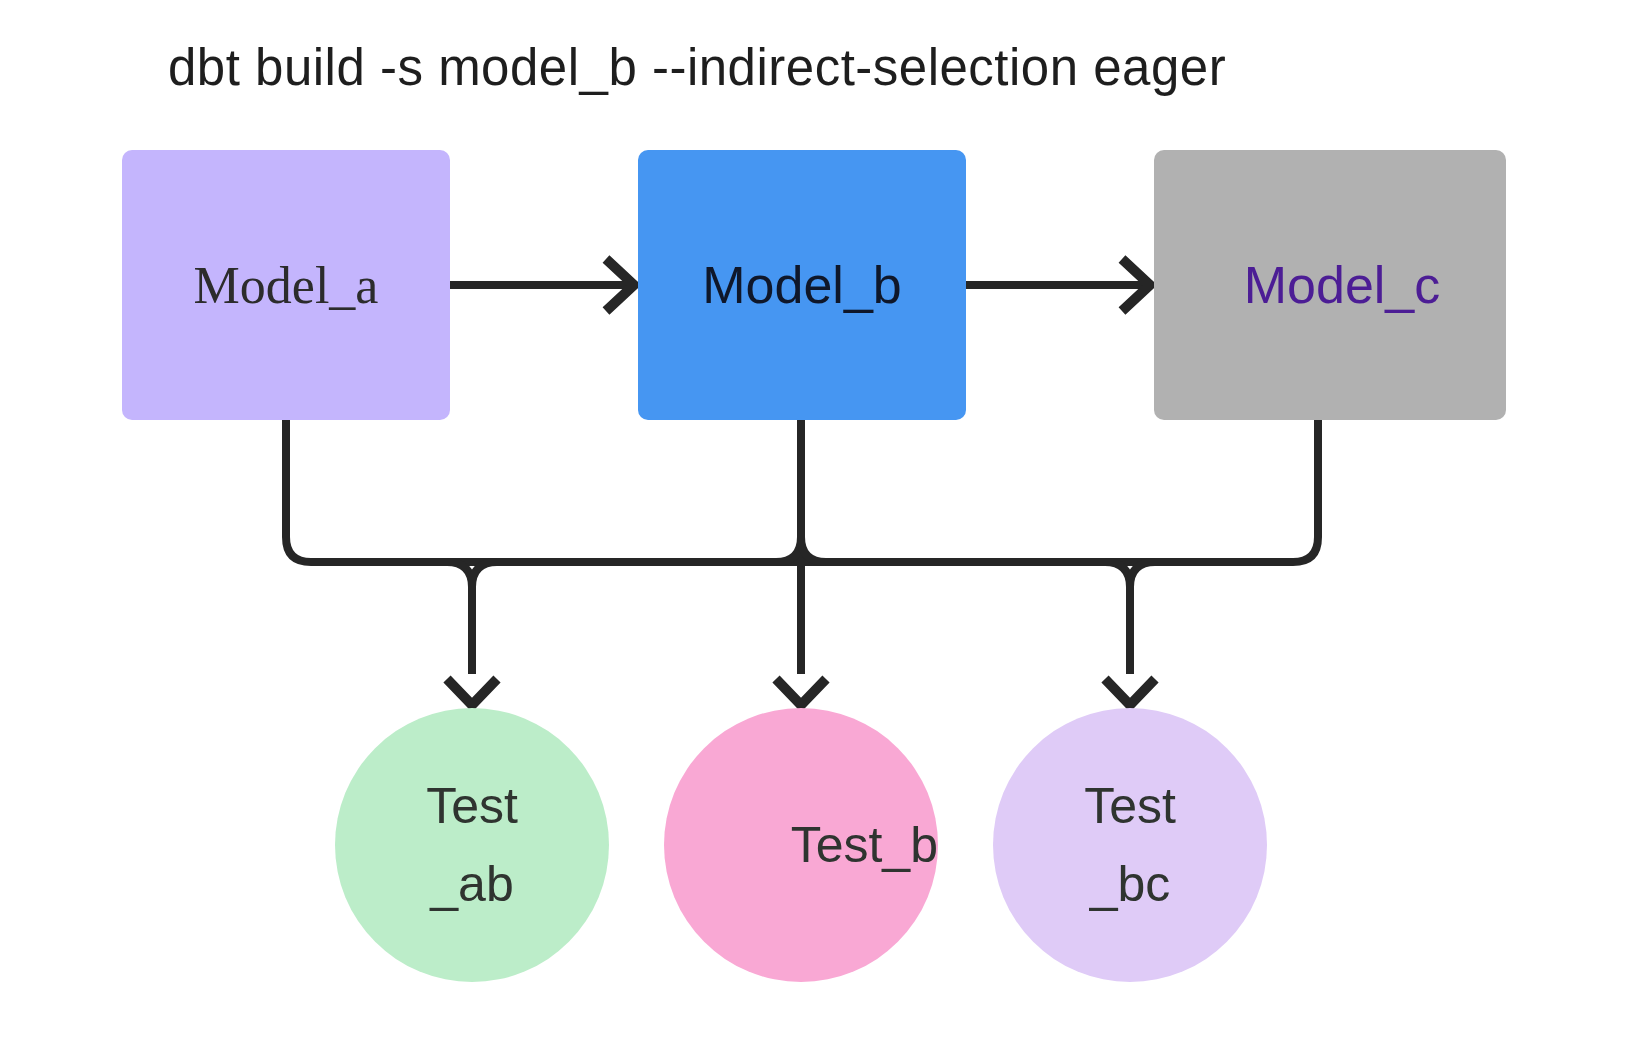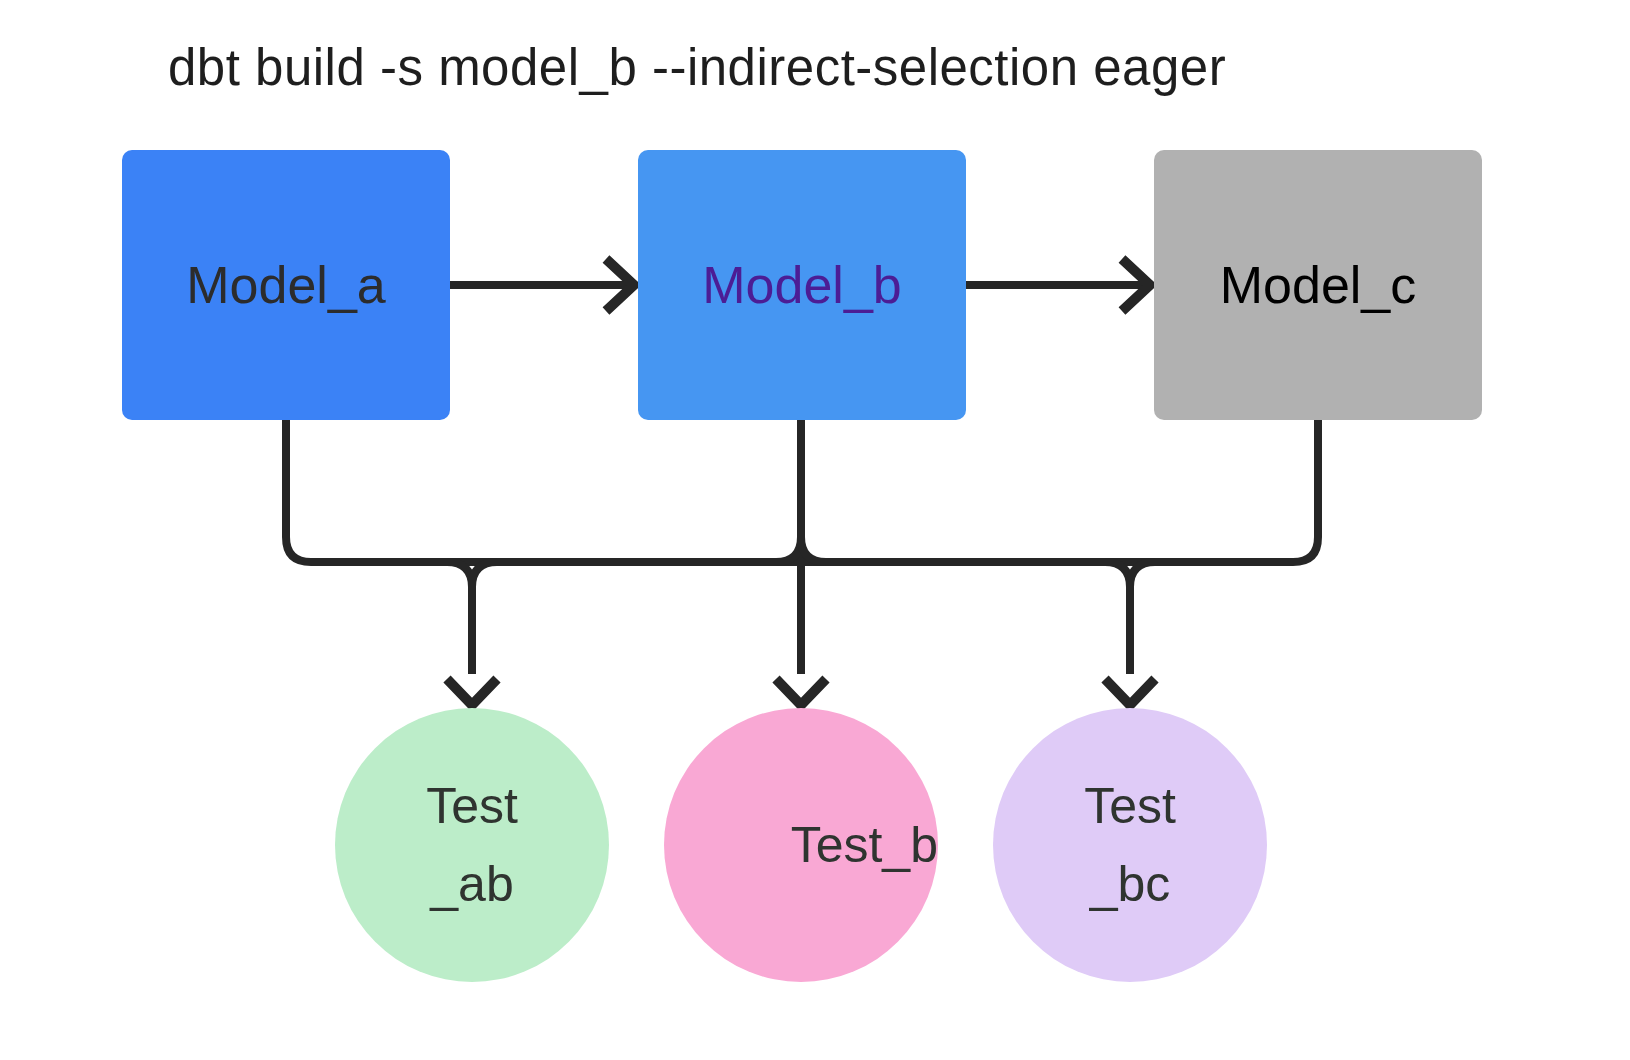--- a/index.html
+++ b/index.html
@@ -94,29 +94,29 @@
     <path d="M 801 412 L 801 666"></path>
     <path d="M 776 554 Q 801 554 801 529"></path>
     <path d="M 826 554 Q 801 554 801 529"></path>
     <polyline class="arrowhead" points="776,671 801,697 826,671"></polyline>
 
     <path d="M 1105 554 Q 1130 554 1130 579 L 1130 666"></path>
     <path d="M 1155 554 Q 1130 554 1130 579"></path>
     <polyline class="arrowhead" points="1105,671 1130,697 1155,671"></polyline>
   </svg>
 
-  <div class="box" style="left: 122px; background-color: #3b82f6; color: rgb(44, 44, 44);">
+  <div class="box" style="left: 122px; background-color: #c4b5fd; color: rgb(44, 44, 44); font-family: Liberation Serif, serif;">
     <span class="box-label">Model_a</span>
   </div>
 
-  <div class="box" style="left: 638px; background-color: rgb(70, 150, 242); color: #4c1d95;">
+  <div class="box" style="left: 638px; background-color: rgb(70, 150, 242); color: #0f172a;">
     <span class="box-label">Model_b</span>
   </div>
 
-  <div class="box" style="left: 1154px; background-color: rgb(177, 177, 177); color: #000000;">
+  <div class="box" style="left: 1154px; background-color: rgb(177, 177, 177); color: #4c1d95; padding-left: 24px;">
     <span class="box-label">Model_c</span>
   </div>
 
   <div class="circle" style="left: 335px; background-color: rgb(188, 237, 201); color: rgb(47, 52, 48);">
     <span class="line">Test</span>
     <span class="line">_ab</span>
   </div>
 
   <div class="circle" style="left: 664px; background-color: #f9a8d4; color: rgb(47, 52, 48); align-items: flex-end;">
     <span class="line">Test_b</span>

